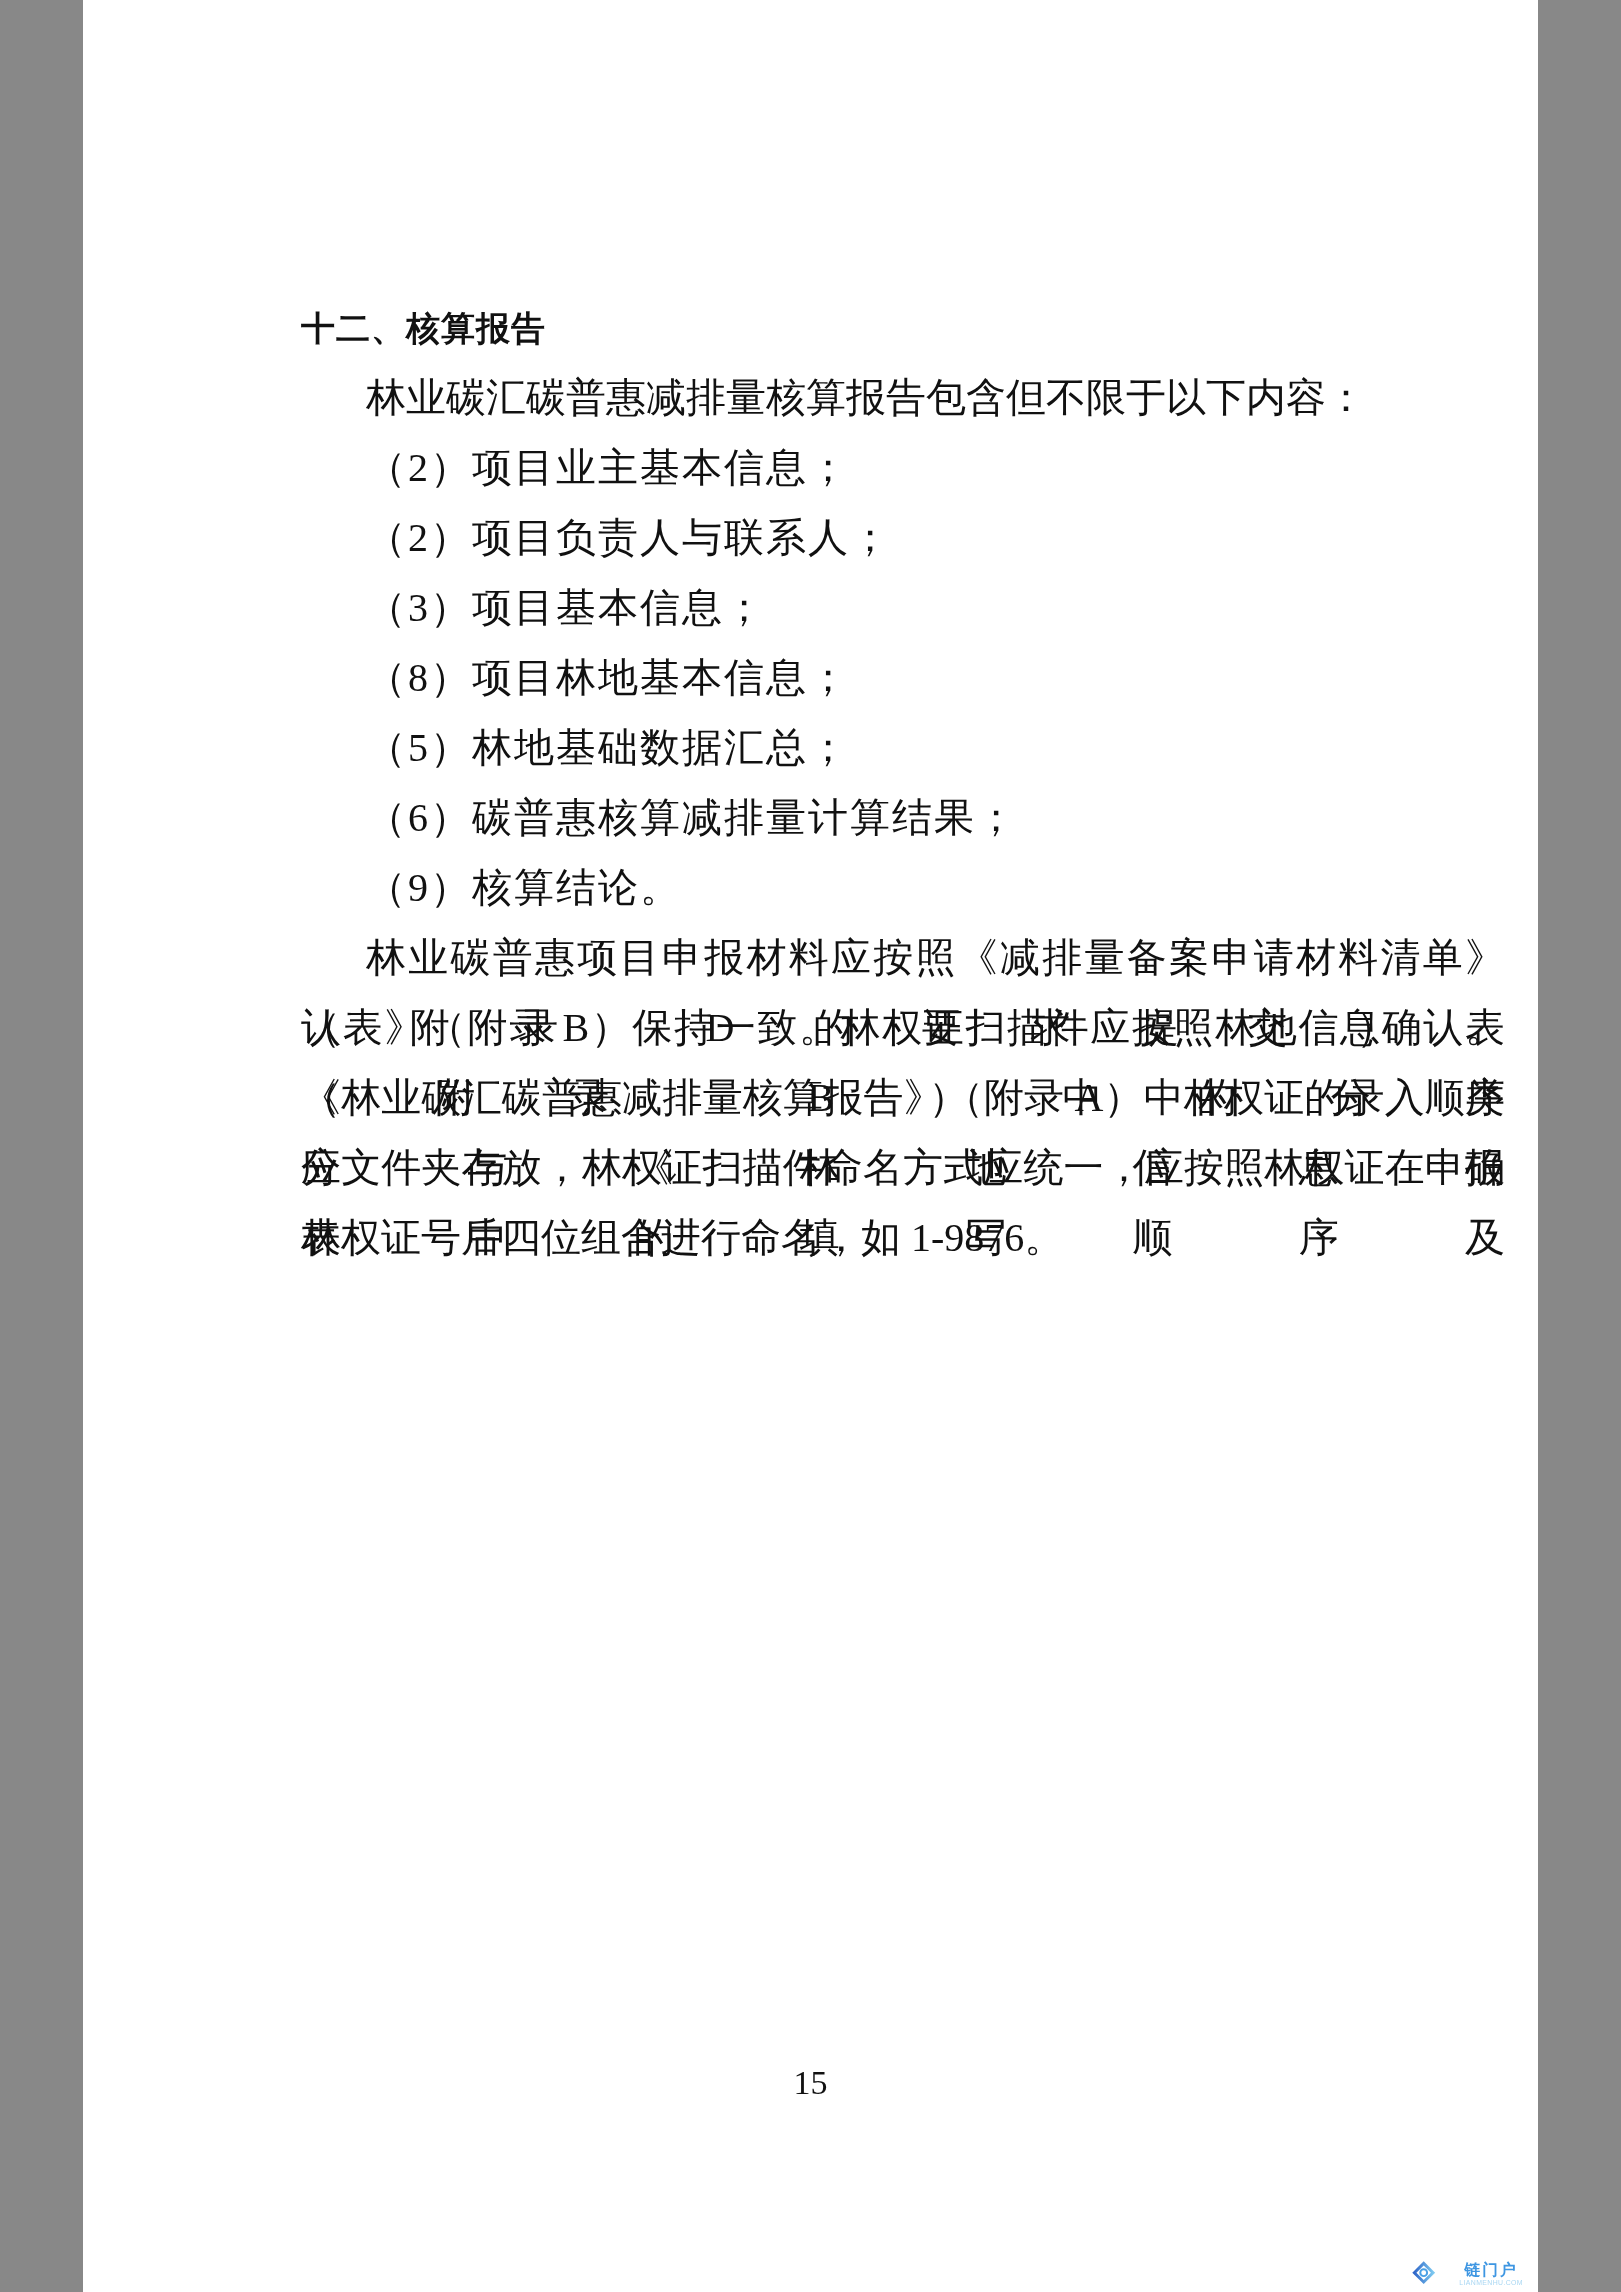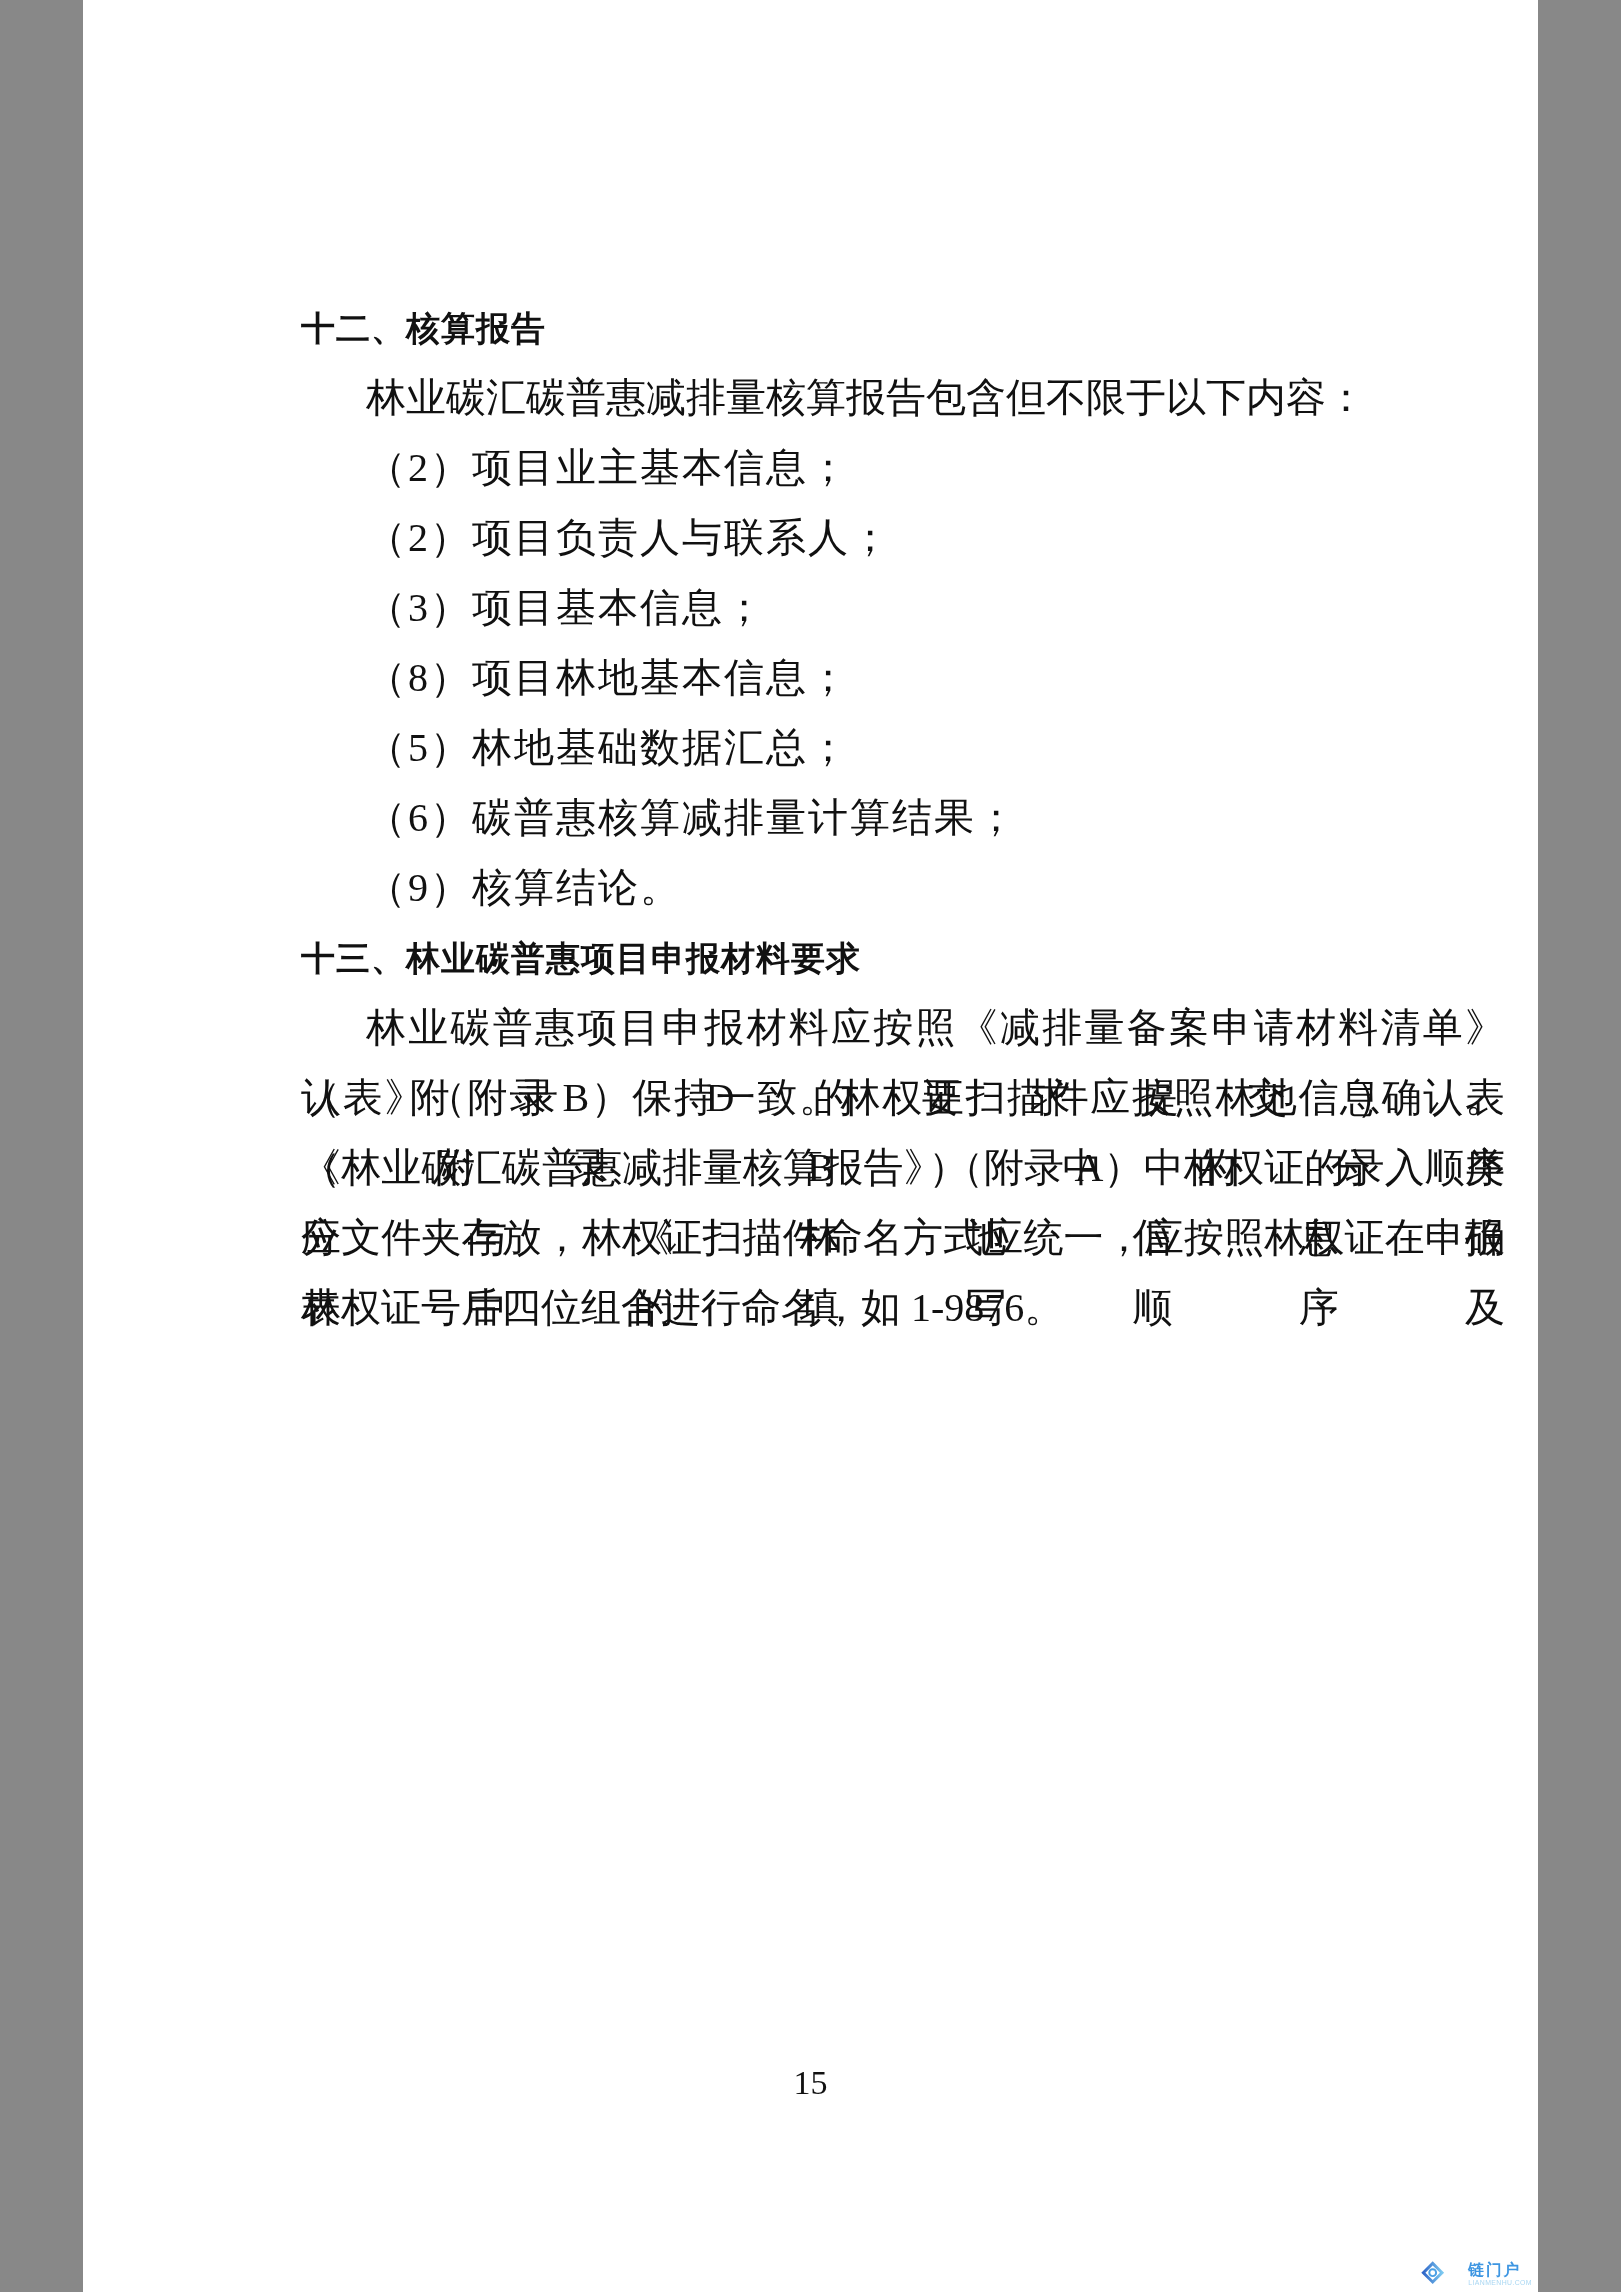--- a/index.html
+++ b/index.html
@@ -43,25 +43,26 @@
     left:0;right:0;
     top:2061px;
     height:43px;
     line-height:43px;
     text-align:center;
     font-size:34px;
     color:#111111;
   }
   .watermark{
     position:absolute;
-    right:6px;
+    right:15px;
     bottom:2.9px;
     display:flex;
     align-items:center;
     gap:22px;
+    text-align:center;
   }
   .wm-text{
     display:flex;
     flex-direction:column;
     justify-content:center;
     line-height:1;
   }
   .wm-brand{
     font-family:"Liberation Sans","DejaVu Sans",sans-serif;
     font-weight:bold;
@@ -89,21 +90,20 @@
     <div class="line indent">林业碳汇碳普惠减排量核算报告包含但不限于以下内容：</div>
 
     <div class="line indent listitem">（2）项目业主基本信息；</div>
     <div class="line indent listitem">（2）项目负责人与联系人；</div>
     <div class="line indent listitem">（3）项目基本信息；</div>
     <div class="line indent listitem">（8）项目林地基本信息；</div>
     <div class="line indent listitem">（5）林地基础数据汇总；</div>
     <div class="line indent listitem">（6）碳普惠核算减排量计算结果；</div>
     <div class="line indent listitem">（9）核算结论。</div>
 
-    <div class="line heading">十三、林业碳普惠项目申报材料要求</div>
 
     <div class="line indent just">林业碳普惠项目申报材料应按照《减排量备案申请材料清单》（附录 D 的要求提交）。</div>
     <div class="line just">认表》（附录 B）保持一致。林权证扫描件应按照林地信息确认表（附录 B）中的分类</div>
     <div class="line just">《林业碳汇碳普惠减排量核算报告》（附录 A）中林权证的录入顺序应与《林地信息确</div>
     <div class="line just">分文件夹存放，林权证扫描件命名方式应统一，应按照林权证在申报表中的填写顺序及</div>
     <div class="line">林权证号后四位组合进行命名，如 1-9876。</div>
 
   </div>
 
   <div class="pagenum">15</div>

